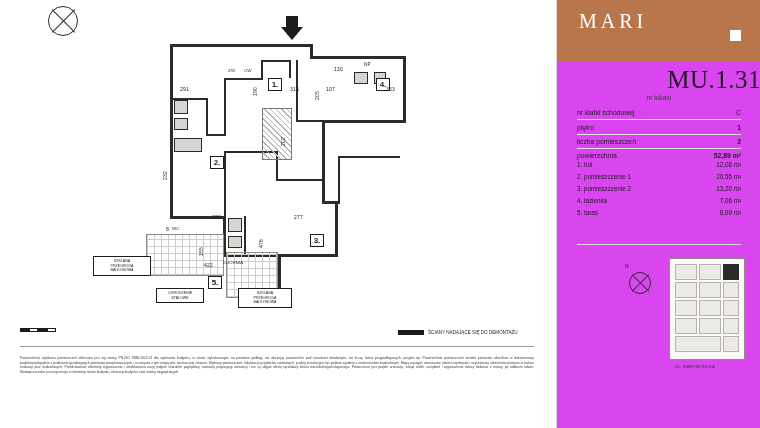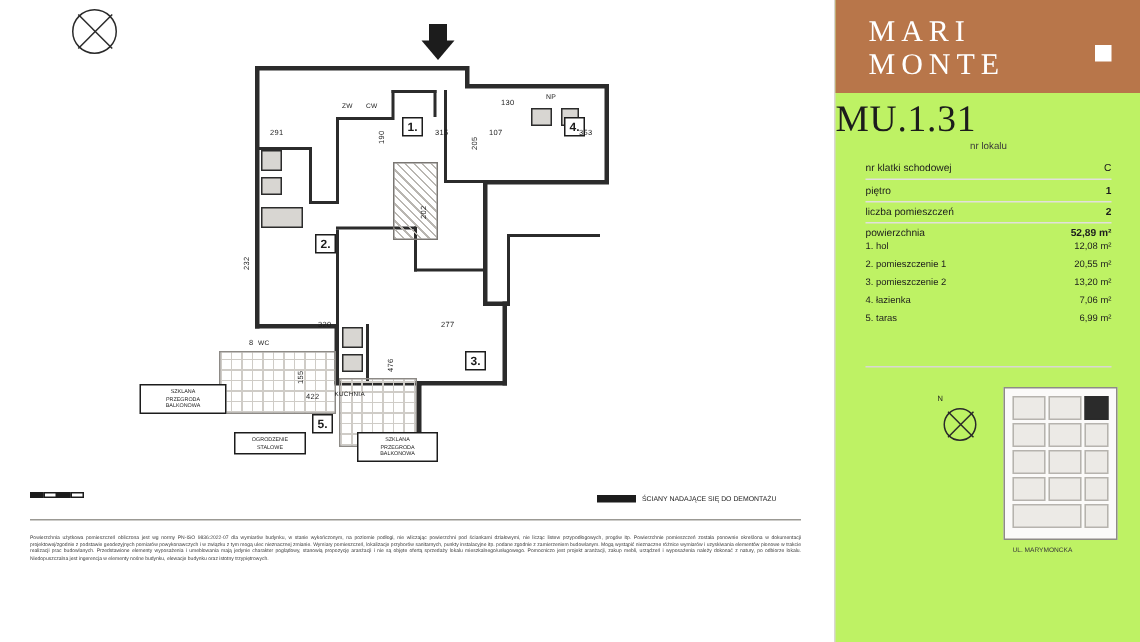--- a/index.html
+++ b/index.html
@@ -64,26 +64,26 @@
   .disclaimer {
     position:absolute; left:20px; top:356px; width:514px;
     font-size:3.35px; line-height:4.6px; color:#3a3a3a; text-align:justify;
   }
 
   .scalebar { position:absolute; left:20px; top:328px; width:36px; height:7px; }
   .scalebar .sb { position:absolute; top:0; width:9px; height:4px; border:.5px solid #1c1c1c; }
   .scalebar .sb.f { background:#1c1c1c; }
 
   
-  .right { position:absolute; left:556px; top:0; width:204px; height:428px; background:#bef264; border-left:1px solid #d9d7d3; }
+  .right { position:absolute; left:556px; top:0; width:204px; height:428px; background:#d946ef; border-left:1px solid #d9d7d3; }
   .brand { position:absolute; left:0; top:0; width:204px; height:62px; background:#b8764a; }
   .brand .inner { position:absolute; left:22px; top:10px; color:#fff; font-size:20px; letter-spacing:4px; line-height:22px; font-family:"Liberation Serif", serif; }
   .brand .sq { position:absolute; right:20px; top:30px; width:11px; height:11px; background:#fff; }
 
-  .unit-code { position:absolute; left:0; top:66px; width:204px; text-align:left; font-size:25px; letter-spacing:.5px; font-family:"Liberation Serif", serif; }
+  .unit-code { position:absolute; left:0; top:66px; width:204px; text-align:right; font-size:25px; letter-spacing:.5px; font-family:"Liberation Serif", serif; }
   .unit-sub { position:absolute; left:0; top:94px; width:204px; text-align:center; font-size:6.5px; color:#3a3a3a; }
 
   .specs { position:absolute; left:20px; top:106px; width:164px; font-size:6.8px; }
   .specs .row { display:flex; justify-content:space-between; padding:3.2px 0; border-bottom:1px solid #e2e0dc; }
   .specs .row:last-child { border-bottom:none; }
   .specs .val { font-weight:bold; }
   .specs .val.light { font-weight:normal; }
 
   .rooms { position:absolute; left:20px; top:158px; width:164px; font-size:6.3px; }
   .rooms .row { display:flex; justify-content:space-between; padding:2.6px 0; }
@@ -228,21 +228,20 @@
     <div class="hr-left"></div>
 
     <div class="disclaimer">Powierzchnia użytkowa pomieszczeń obliczona jest wg normy PN-ISO 9836:2022-07 dla wymiarów budynku, w stanie wykończonym, na poziomie podłogi, nie wliczając powierzchni pod ściankami działowymi, nie licząc listew przypodłogowych, progów itp. Powierzchnie pomieszczeń została ponownie określona w dokumentacji projektowej/zgodnie z podstawie geodezyjnych pomiarów powykonawczych i w związku z tym mogą ulec nieznacznej zmianie. Wymiary pomieszczeń, lokalizacje przyborów sanitarnych, punkty instalacyjne itp. podane zgodnie z zamierzeniem budowlanym. Mogą wystąpić nieznaczne różnice wymiarów i uzyskiwania elementów pionowe w trakcie realizacji prac budowlanych. Przedstawione elementy wyposażenia i umeblowania mają jedynie charakter poglądowy, stanowią propozycję aranżacji i nie są objęte ofertą sprzedaży lokalu mieszkalnego/usługowego. Pomocniczo jest projekt aranżacji, zakup mebli, urządzeń i wyposażenia należy dokonać z natury, po odbiorze lokalu. Niedopuszczalna jest ingerencja w elementy nośne budynku, elewacje budynku oraz istotny trzypiętrowych.</div>
   </div>
 
   <div class="right">
 
     <div class="brand">
       <div class="inner">
         <div>MARI</div>
-        <div>MONTE</div>
       </div>
       <div class="sq"></div>
     </div>
 
     <div class="unit-code">MU.1.31</div>
     <div class="unit-sub">nr lokalu</div>
 
     <div class="specs">
       <div class="row">
         <span>nr klatki schodowej</span>

